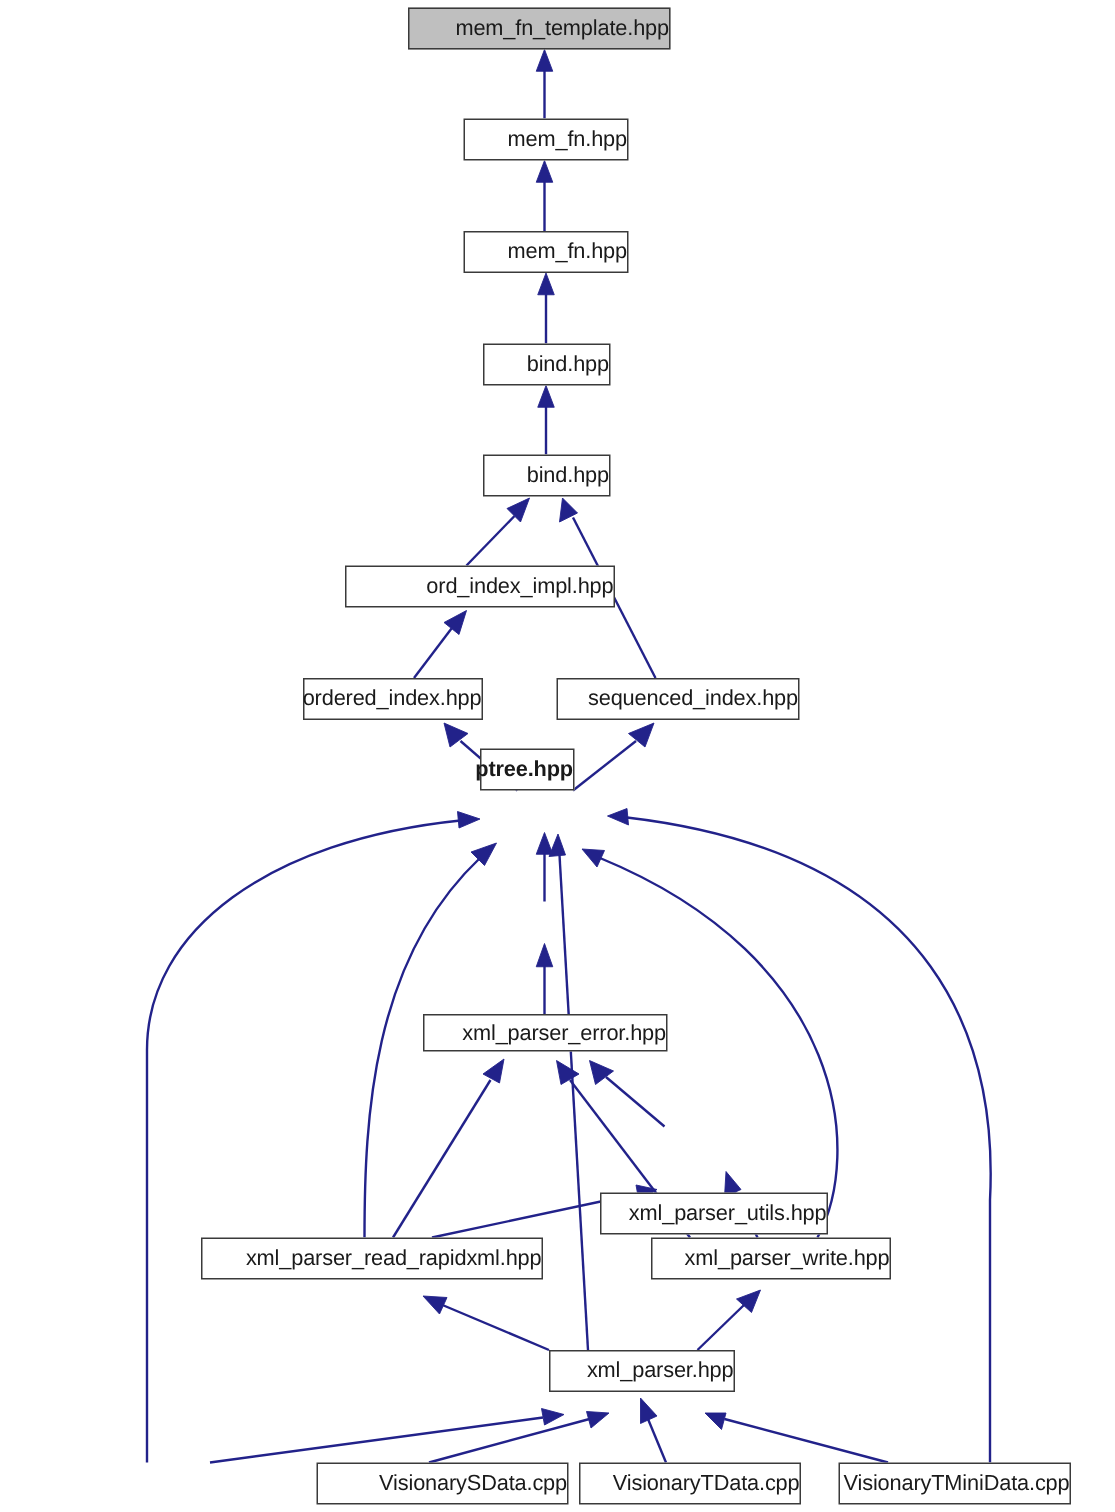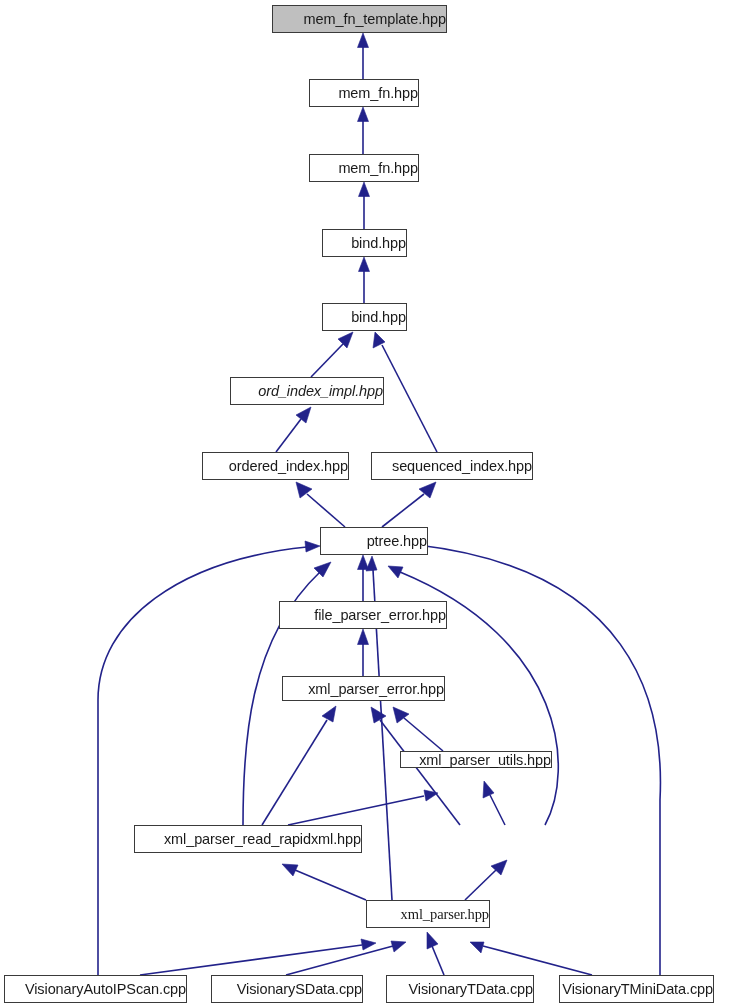--- a/index.html
+++ b/index.html
@@ -162,62 +162,59 @@
   </div>
 
   <div class="node" style="left:322px; top:229px; width:85px; height:28px;">
     <span class="node-label">bind.hpp</span>
   </div>
 
   <div class="node" style="left:322px; top:303px; width:85px; height:28px;">
     <span class="node-label">bind.hpp</span>
   </div>
 
-  <div class="node" style="left:230px; top:377px; width:154px; height:28px;font-style:italic;">
+  <div class="node" style="left:230px; top:377px; width:180px; height:28px;">
     <span class="node-label">ord_index_impl.hpp</span>
   </div>
 
-  <div class="node" style="left:202px; top:452px; width:147px; height:28px;padding-left:28px;">
+  <div class="node" style="left:202px; top:452px; width:120px; height:28px;padding-left:28px;">
     <span class="node-label">ordered_index.hpp</span>
   </div>
 
   <div class="node" style="left:371px; top:452px; width:162px; height:28px;">
     <span class="node-label">sequenced_index.hpp</span>
   </div>
 
-  <div class="node" style="left:320px; top:527px; width:108px; height:28px;">
+  <div class="node" style="left:320px; top:499px; width:63px; height:28px;font-weight:bold;">
     <span class="node-label">ptree.hpp</span>
   </div>
 
-  <div class="node" style="left:279px; top:601px; width:168px; height:28px;">
-    <span class="node-label">file_parser_error.hpp</span>
-  </div>
 
   <div class="node" style="left:282px; top:676px; width:163px; height:25px;">
     <span class="node-label">xml_parser_error.hpp</span>
   </div>
 
-  <div class="node" style="left:400px; top:751px; width:152px; height:17px;">
+  <div class="node" style="left:400px; top:795px; width:152px; height:28px;">
     <span class="node-label">xml_parser_utils.hpp</span>
   </div>
 
   <div class="node" style="left:134px; top:825px; width:228px; height:28px;">
     <span class="node-label">xml_parser_read_rapidxml.hpp</span>
   </div>
 
-
-  <div class="node" style="left:366px; top:900px; width:124px; height:28px;font-family:Liberation Serif, serif;">
+  <div class="node" style="left:434px; top:825px; width:160px; height:28px;">
+    <span class="node-label">xml_parser_write.hpp</span>
+  </div>
+
+  <div class="node" style="left:366px; top:900px; width:124px; height:28px;">
     <span class="node-label">xml_parser.hpp</span>
   </div>
 
-  <div class="node" style="left:4px; top:975px; width:183px; height:28px;">
-    <span class="node-label">VisionaryAutoIPScan.cpp</span>
-  </div>
-
-  <div class="node" style="left:211px; top:975px; width:152px; height:28px;">
+
+  <div class="node" style="left:211px; top:975px; width:168px; height:28px;">
     <span class="node-label">VisionarySData.cpp</span>
   </div>
 
   <div class="node" style="left:386px; top:975px; width:148px; height:28px;padding-left:22px;">
     <span class="node-label">VisionaryTData.cpp</span>
   </div>
 
   <div class="node" style="left:559px; top:975px; width:155px; height:28px;padding-left:11px;">
     <span class="node-label">VisionaryTMiniData.cpp</span>
   </div>

